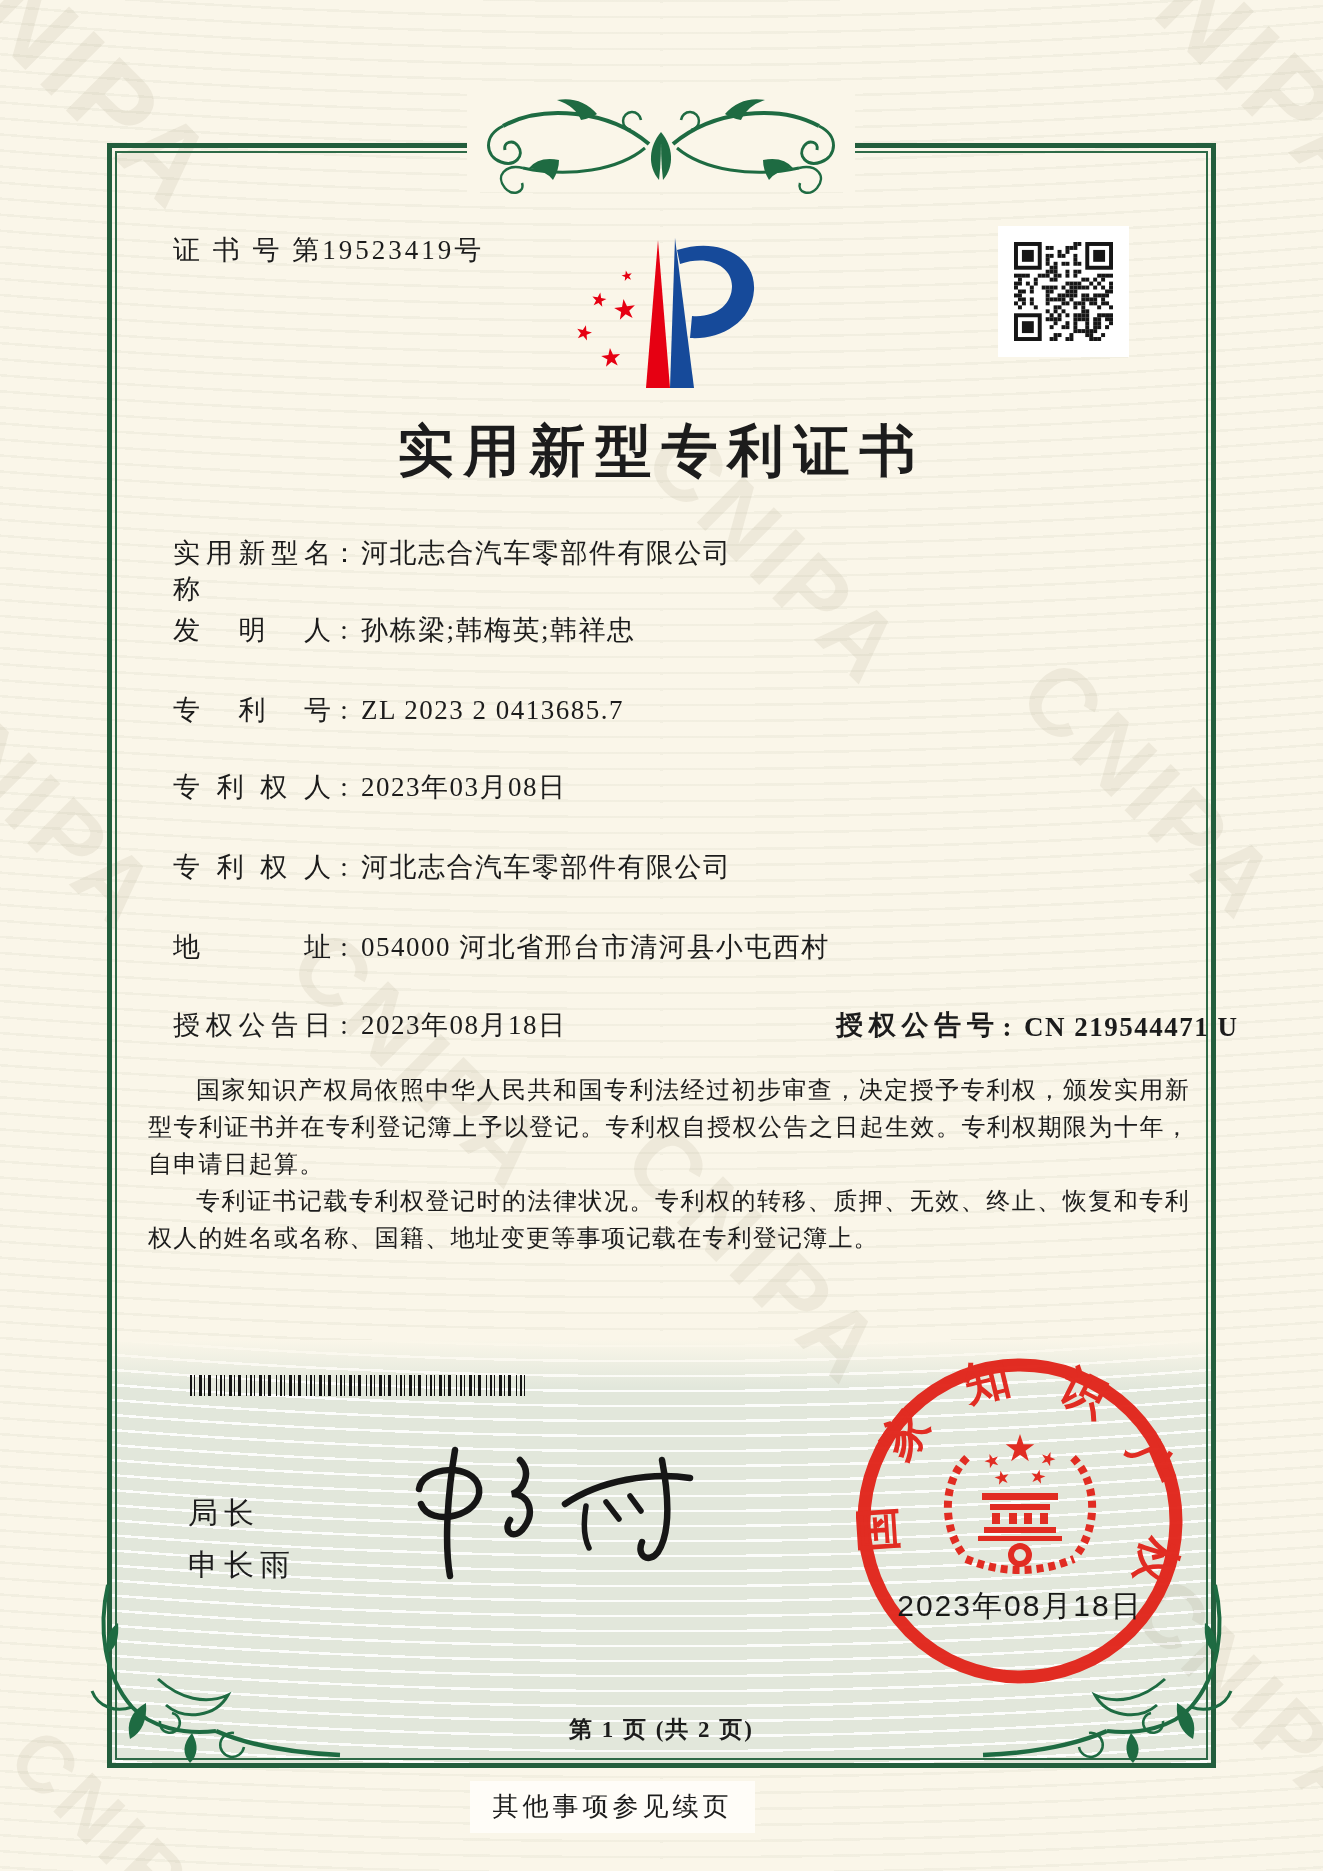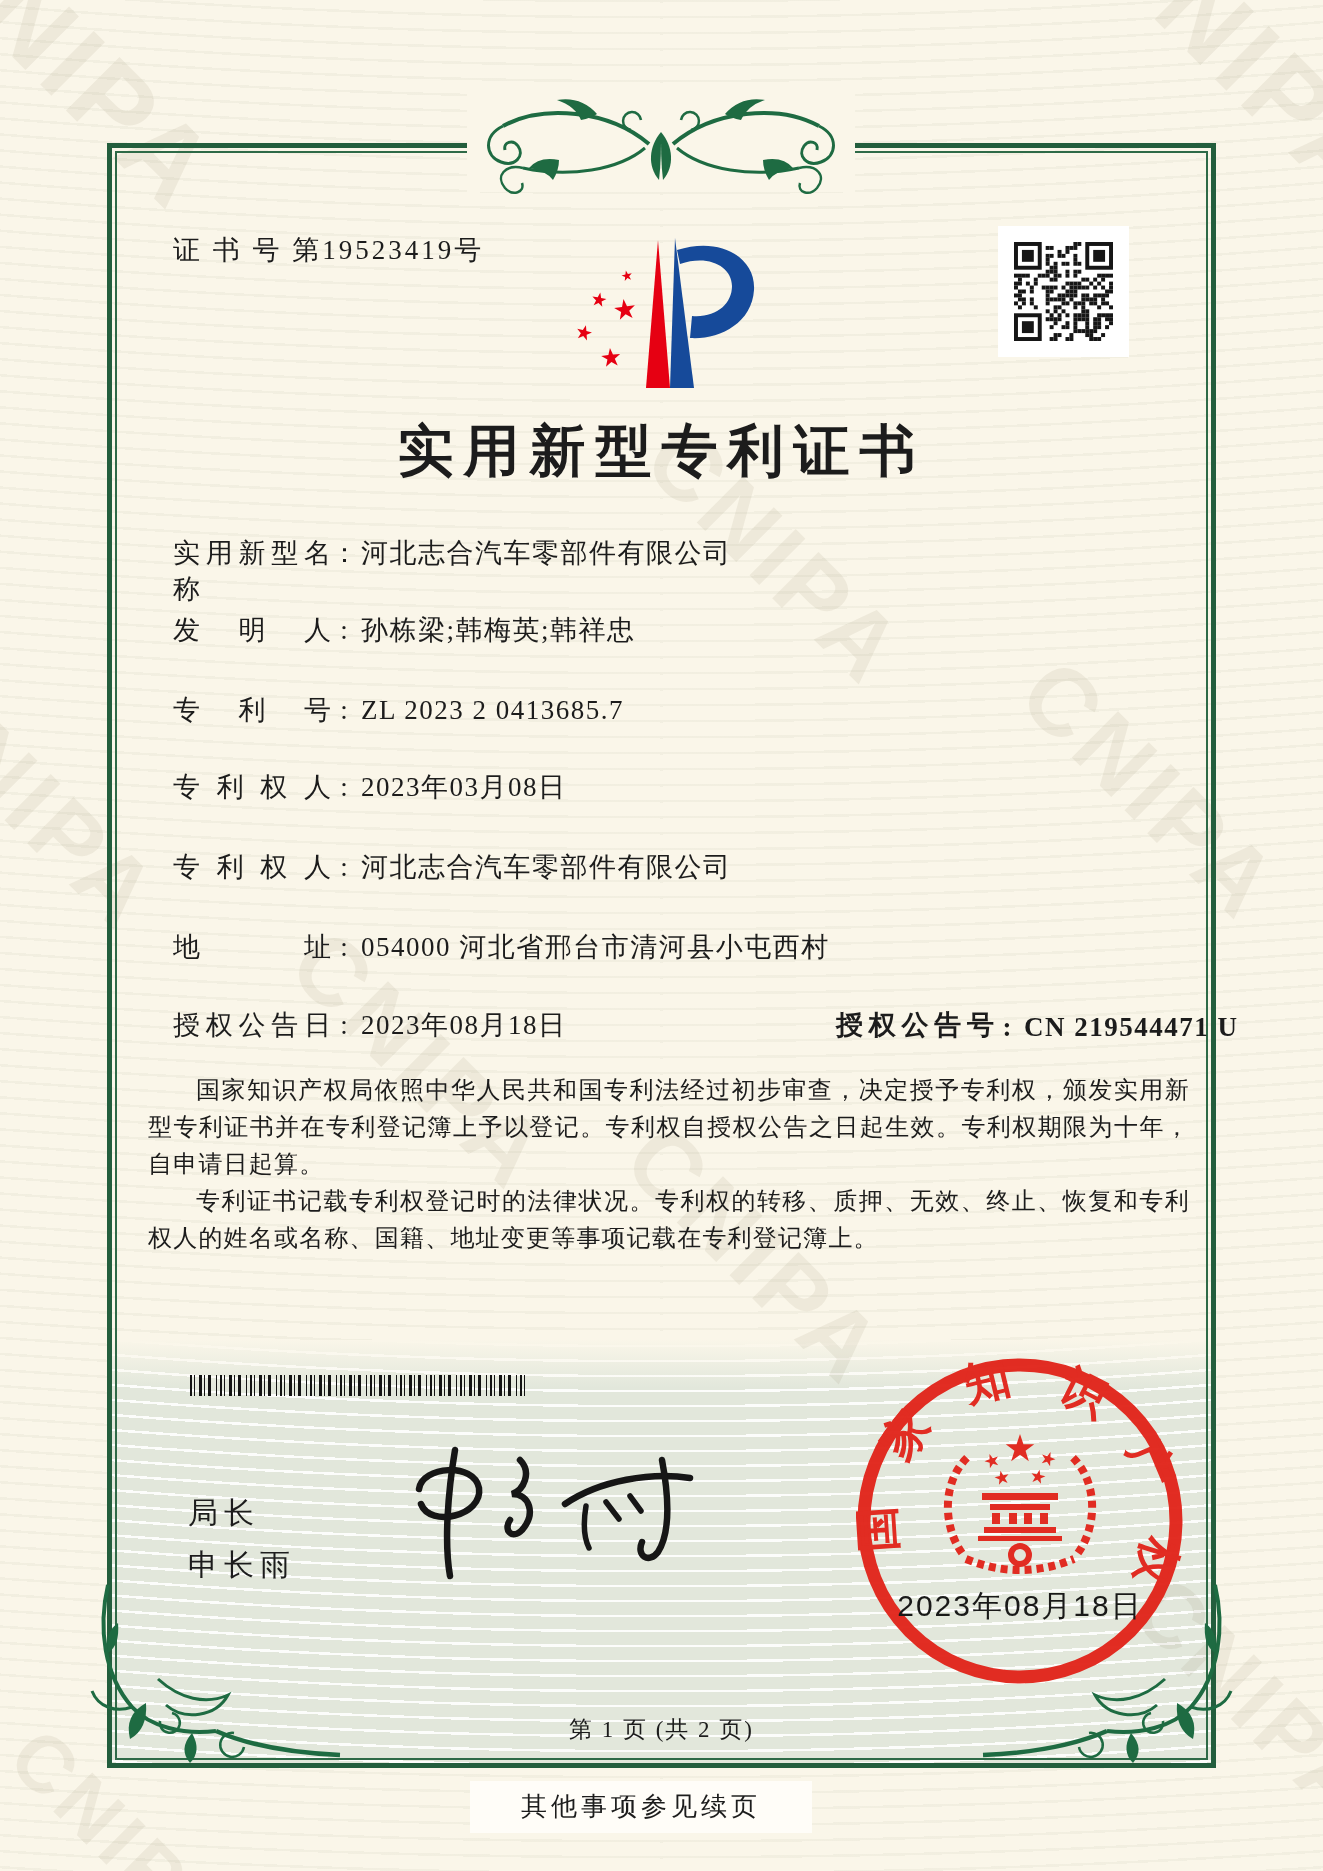--- a/index.html
+++ b/index.html
@@ -46,22 +46,22 @@
      font-family:"Liberation Sans","DejaVu Sans",sans-serif;
      font-size:30px;font-weight:500;letter-spacing:6px;}
   .director-name{position:absolute;left:188px;top:1545px;
      font-family:"Liberation Sans","DejaVu Sans",sans-serif;
      font-size:30px;font-weight:500;letter-spacing:6px;}
   .signature{position:absolute;left:400px;top:1442px;}
   .qr-box{position:absolute;left:998px;top:226px;width:131px;height:131px;background:#fff;}
   .qr-box svg{position:absolute;left:16px;top:16px;}
   .seal{position:absolute;left:856px;top:1357px;}
   .page-num{position:absolute;left:0;right:0;top:1714px;text-align:center;
-     font-size:23px;letter-spacing:2px;}
-  .cont-note{position:absolute;left:470px;top:1781px;width:342px;height:52px;
+     font-size:23px;letter-spacing:2px;font-weight:bold;}
+  .cont-note{position:absolute;left:470px;top:1781px;width:285px;height:52px;
      background:#fffdf8;text-align:center;line-height:52px;font-size:26px;letter-spacing:4px;}
   .orn{position:absolute;}
   .logo{position:absolute;left:556px;top:228px;}
 </style>
 </head>
 <body>
 
 <div class="page">
 
   <svg width="0" height="0" style="position:absolute">

